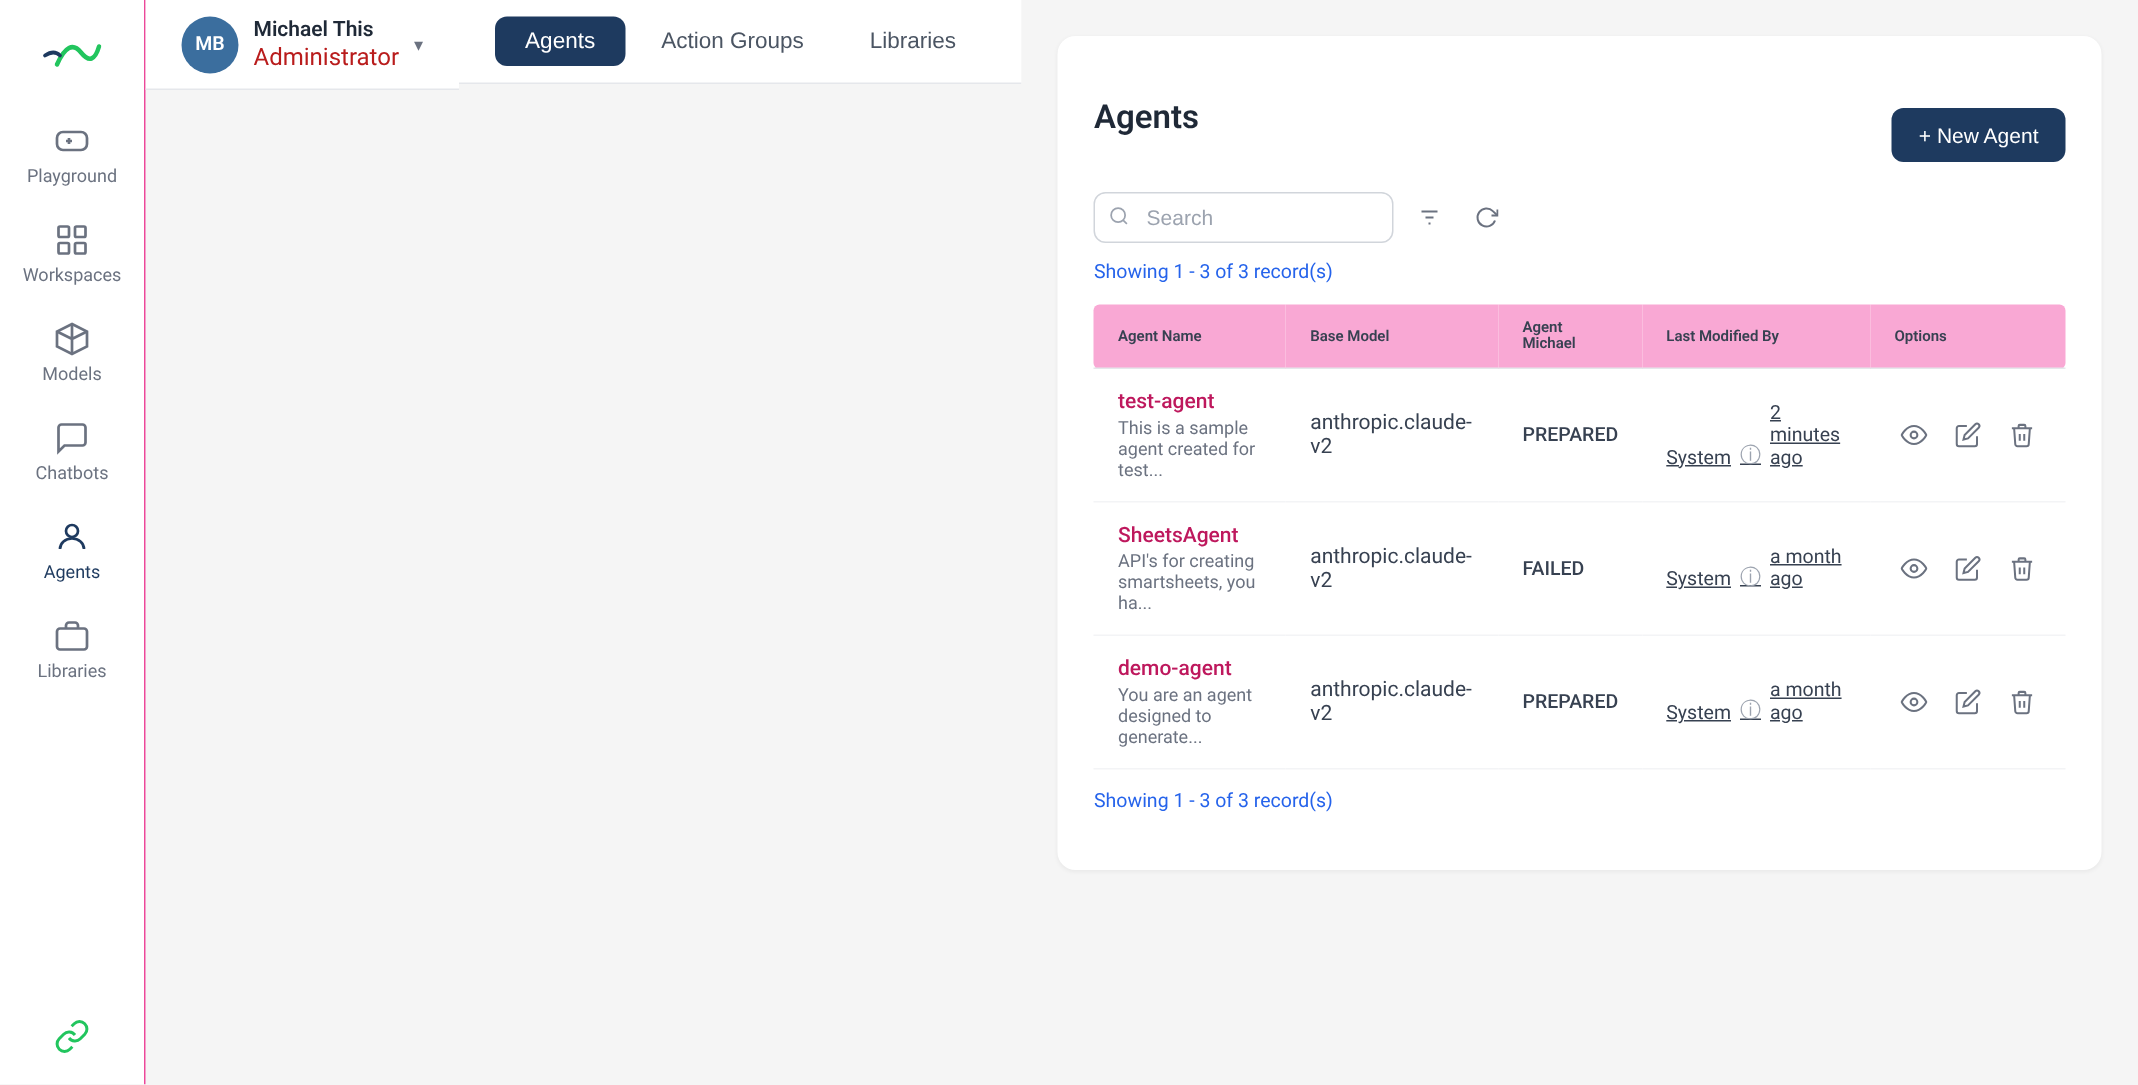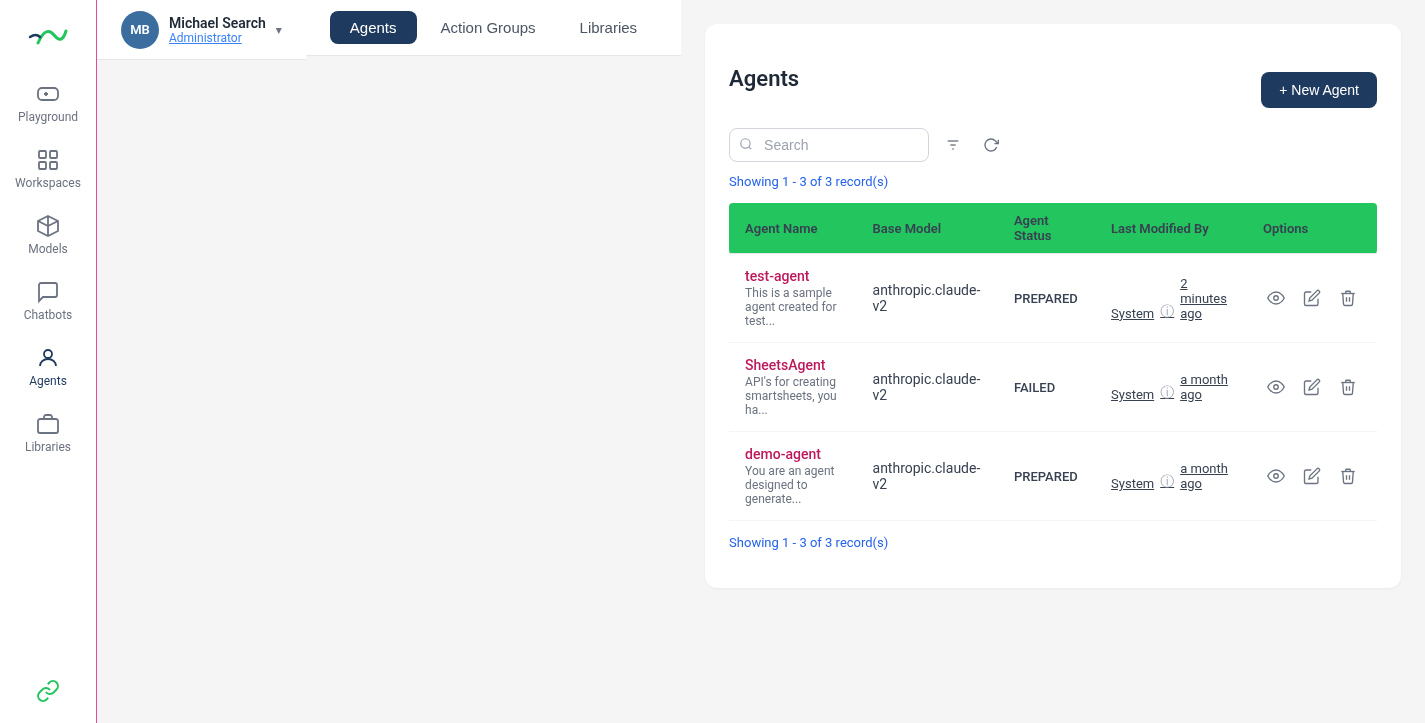--- a/index.html
+++ b/index.html
@@ -76,21 +76,21 @@
       border-radius: 50%;
       display: flex;
       align-items: center;
       justify-content: center;
       color: #fff;
       font-weight: 600;
       font-size: 13px;
     }
     .user-info { display: flex; flex-direction: column; }
     .user-name { font-weight: 600; font-size: 14px; color: #1f2937; }
-    .user-role { font-size: 12px; color: #3b82f6; text-decoration: underline; }
+    .user-role { font-size: 16px; color: #b91c1c; }
     .chevron-down { color: #6b7280; font-size: 12px; }
 
     
     .tab-bar {
       background: #fff;
       padding: 0 24px;
       display: flex;
       align-items: center;
       gap: 4px;
       border-bottom: 1px solid #e5e7eb;
@@ -199,24 +199,24 @@
     .agents-table {
       width: 100%;
       border-collapse: collapse;
     }
     .agents-table thead tr {
       border-bottom: 1px solid #e5e7eb;
     }
     .agents-table th {
       text-align: left;
       padding: 10px 16px;
-      font-size: 13px;
+      font-size: 10px;
       font-weight: 600;
       color: #374151;
-      background: #22c55e;
+      background: #f9a8d4;
     }
     .agents-table th:first-child { border-radius: 4px 0 0 4px; }
     .agents-table th:last-child { border-radius: 0 4px 4px 0; }
     .agents-table td {
       padding: 14px 16px;
       font-size: 14px;
       color: #374151;
       border-bottom: 1px solid #f3f4f6;
       vertical-align: middle;
     }
@@ -334,21 +334,21 @@
   </div>
 </aside>
 
 <div class="main">
 
   <header class="header">
     <div class="header-left"></div>
     <div class="header-user">
       <div class="avatar">MB</div>
       <div class="user-info">
-        <span class="user-name">Michael Search</span>
+        <span class="user-name">Michael This</span>
         <span class="user-role">Administrator</span>
       </div>
       <span class="chevron-down">▾</span>
     </div>
   </header>
 
   <div class="tab-bar">
     <button class="tab active">Agents</button>
     <button class="tab">Action Groups</button>
     <button class="tab">Libraries</button>
@@ -387,21 +387,21 @@
         </button>
       </div>
 
       <div class="records-count">Showing 1 - 3 of 3 record(s)</div>
 
       <table class="agents-table">
         <thead>
           <tr>
             <th>Agent Name</th>
             <th>Base Model</th>
-            <th>Agent Status</th>
+            <th>Agent Michael</th>
             <th>Last Modified By</th>
             <th>Options</th>
           </tr>
         </thead>
         <tbody id="agents-tbody">
         <tr>
     <td>
       <div class="agent-name-cell">
         <div class="name">test-agent</div>
         <div class="desc">This is a sample agent created for test...</div>

